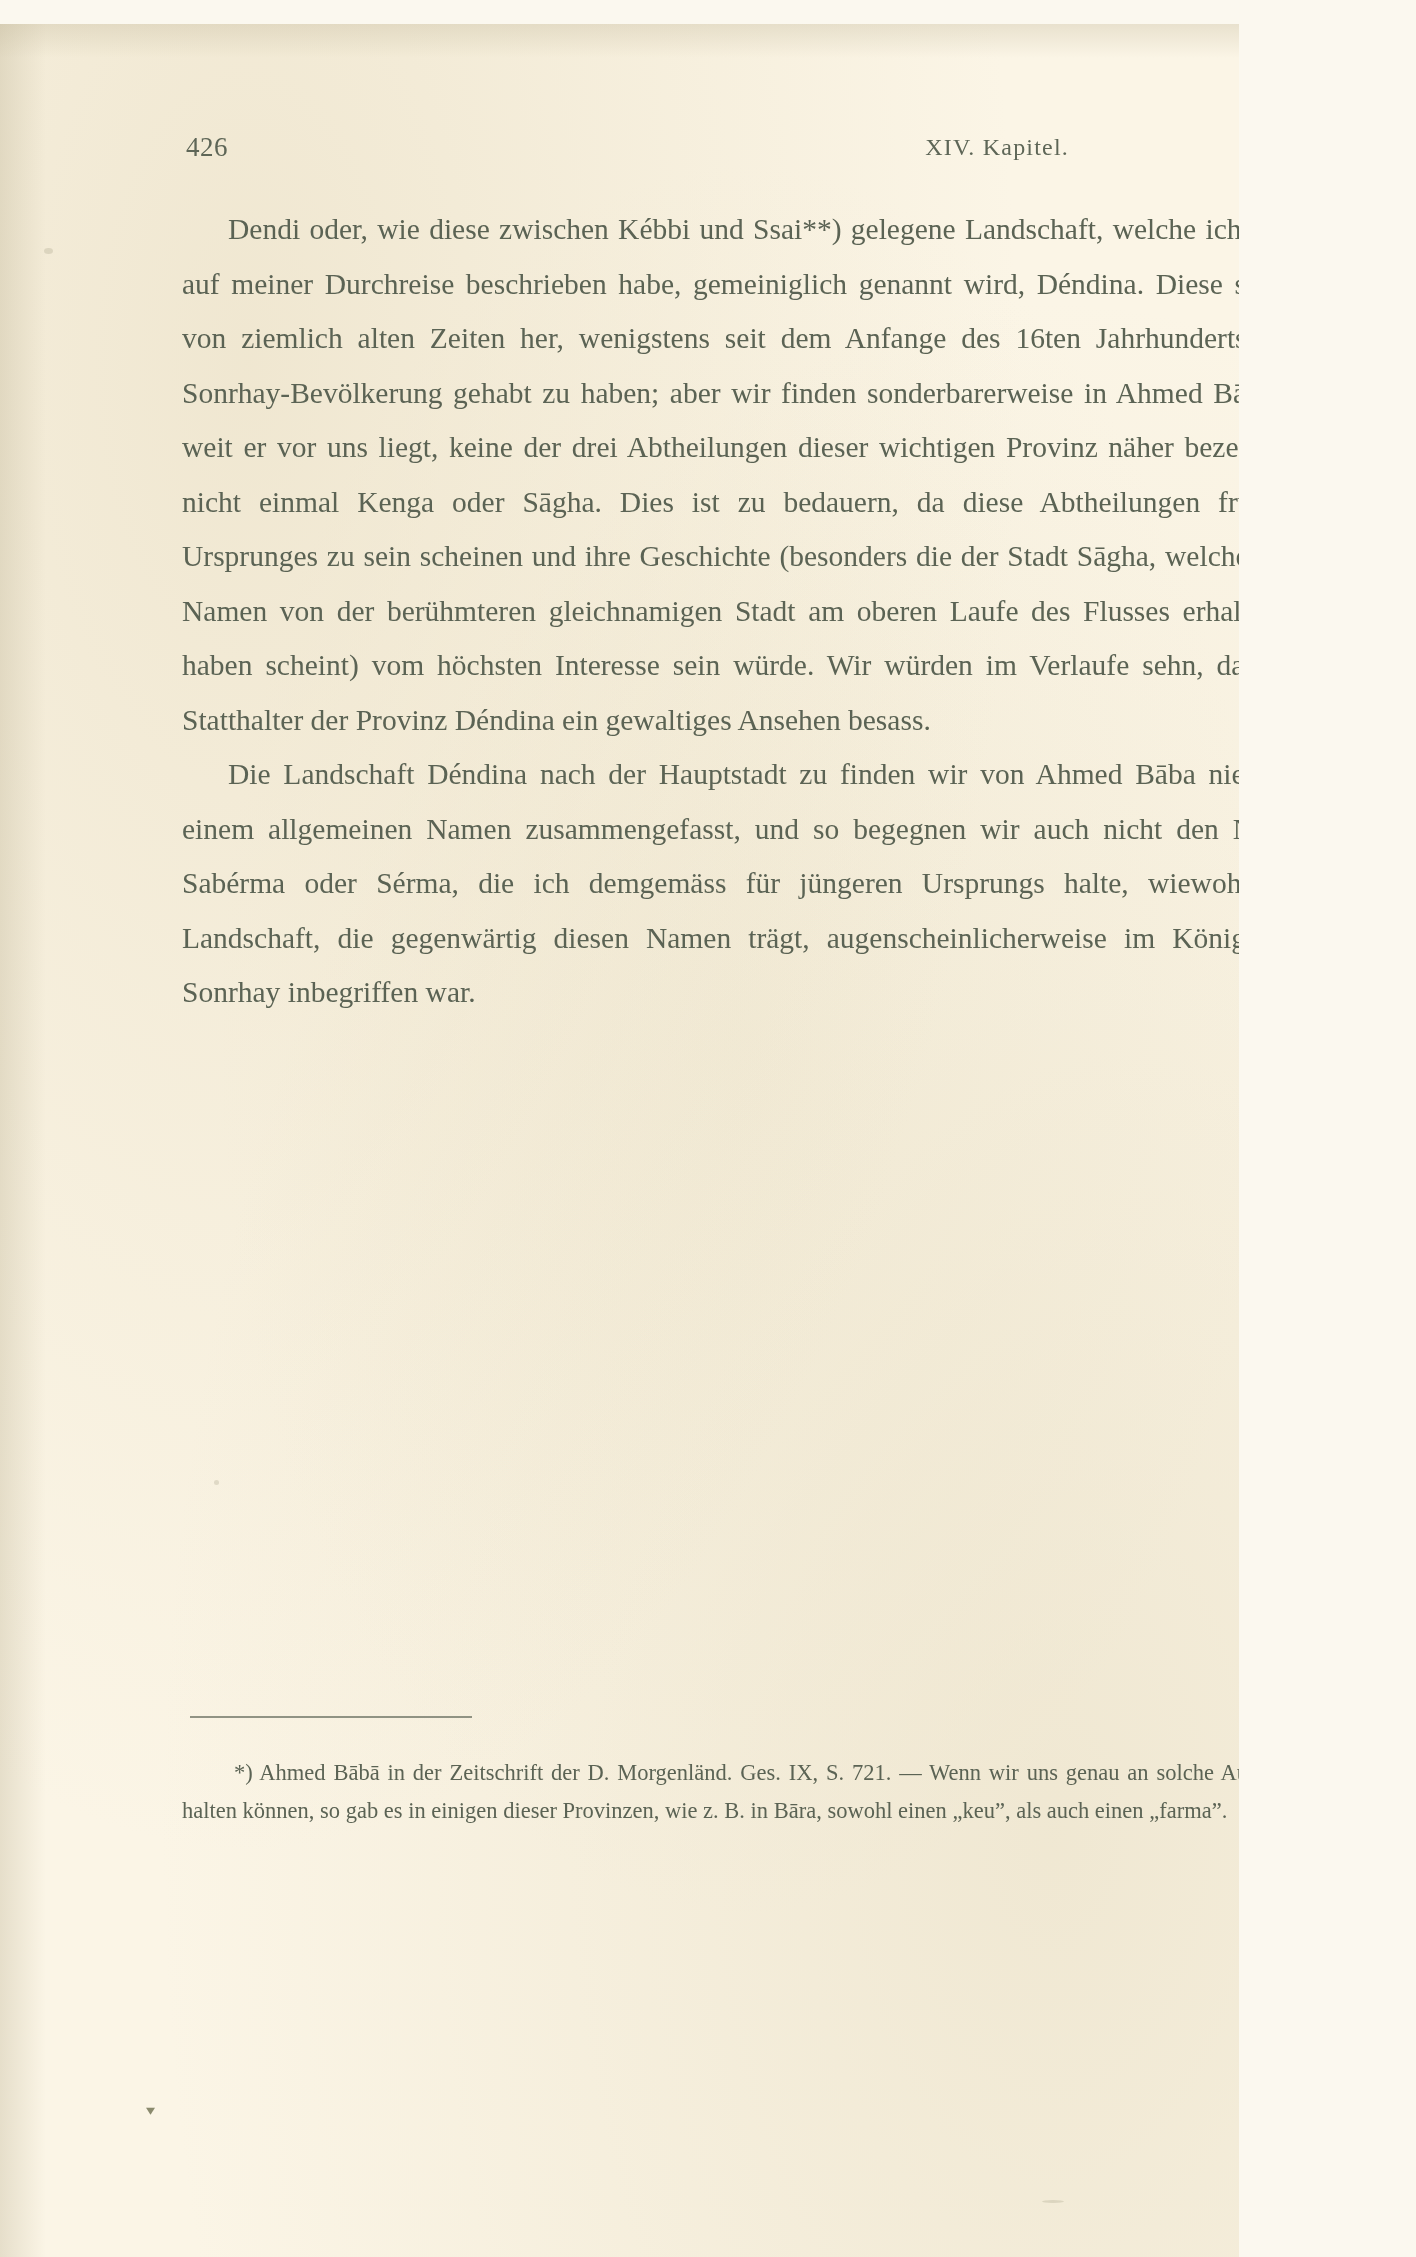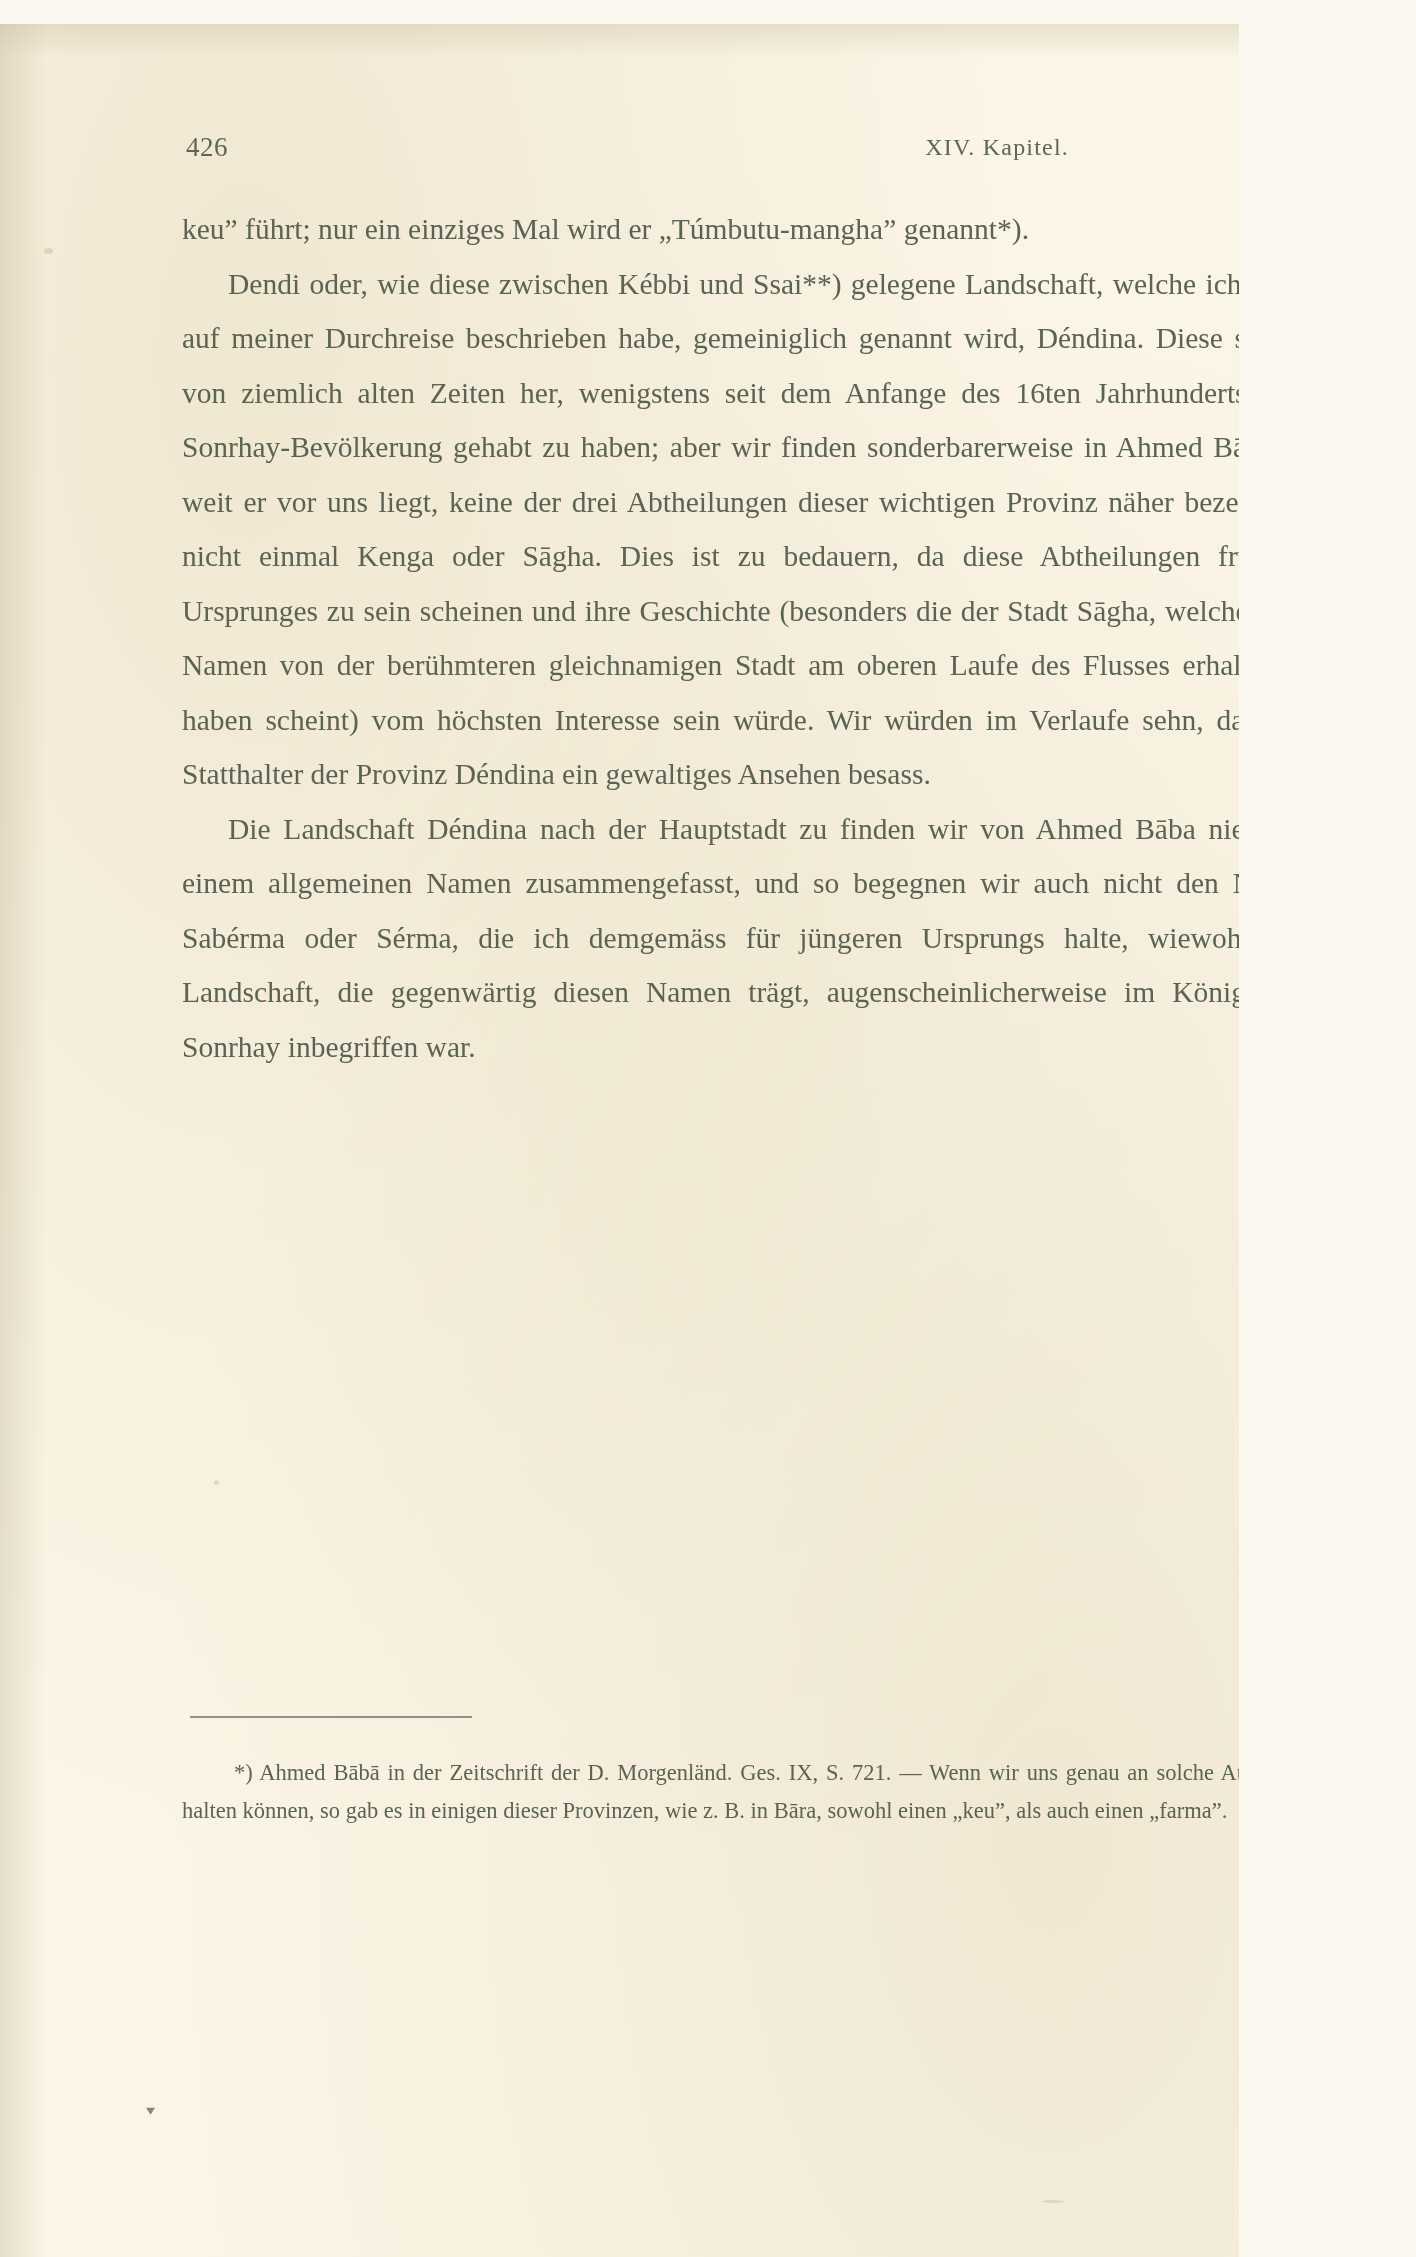--- a/index.html
+++ b/index.html
@@ -128,21 +128,20 @@
   <div class="speck" style="left:1348px;top:1988px; width:8px;  height:6px;"></div>
   <div class="speck" style="left:1042px;top:2176px; width:22px; height:3px;"></div>
   <div class="speck" style="left:214px; top:1456px; width:5px;  height:5px;"></div>
 
   <div class="header">
     <div class="folio">426</div>
     <div class="running-head">XIV.  Kapitel.</div>
   </div>
 
   <div class="body-text">
-    <p>keu” führt; nur ein einziges Mal wird er „Túmbutu-mangha” genannt*).</p>
     <p class="indent">Dendi oder, wie diese zwischen Kébbi und Ssai**) gelegene Landschaft, welche ich selbst auf meiner Durchreise beschrieben habe, gemeiniglich genannt wird, Déndina. Diese scheint von ziemlich alten Zeiten her, wenigstens seit dem Anfange des 16ten Jahrhunderts, eine Sonrhay-Bevölkerung gehabt zu haben; aber wir finden sonderbarerweise in Ahmed Bābā, so weit er vor uns liegt, keine der drei Abtheilungen dieser wichtigen Provinz näher bezeichnet, nicht einmal Kenga oder Sāgha. Dies ist zu bedauern, da diese Abtheilungen früheren Ursprunges zu sein scheinen und ihre Geschichte (besonders die der Stadt Sāgha, welche ihren Namen von der berühmteren gleichnamigen Stadt am oberen Laufe des Flusses erhalten zu haben scheint) vom höchsten Interesse sein würde. Wir würden im Verlaufe sehn, dass der Statthalter der Provinz Déndina ein gewaltiges Ansehen besass.</p>
     <p class="indent">Die Landschaft Déndina nach der Hauptstadt zu finden wir von Ahmed Bāba nie unter einem allgemeinen Namen zusammengefasst, und so begegnen wir auch nicht den Namen Sabérma oder Sérma, die ich demgemäss für jüngeren Ursprungs halte, wiewohl jene Landschaft, die gegenwärtig diesen Namen trägt, augenscheinlicherweise im Königreiche Sonrhay inbegriffen war.</p>
   </div>
 
   <div class="rule"></div>
 
   <div class="footnotes">
     <p class="fn-indent">*) Ahmed Bābā in der Zeitschrift der D. Morgenländ. Ges. IX, S. 721. — Wenn wir uns genau an solche Ausdrücke halten können, so gab es in einigen dieser Provinzen, wie z. B. in Bāra, sowohl einen „keu”, als auch einen „farma”.</p>
   </div>
 

